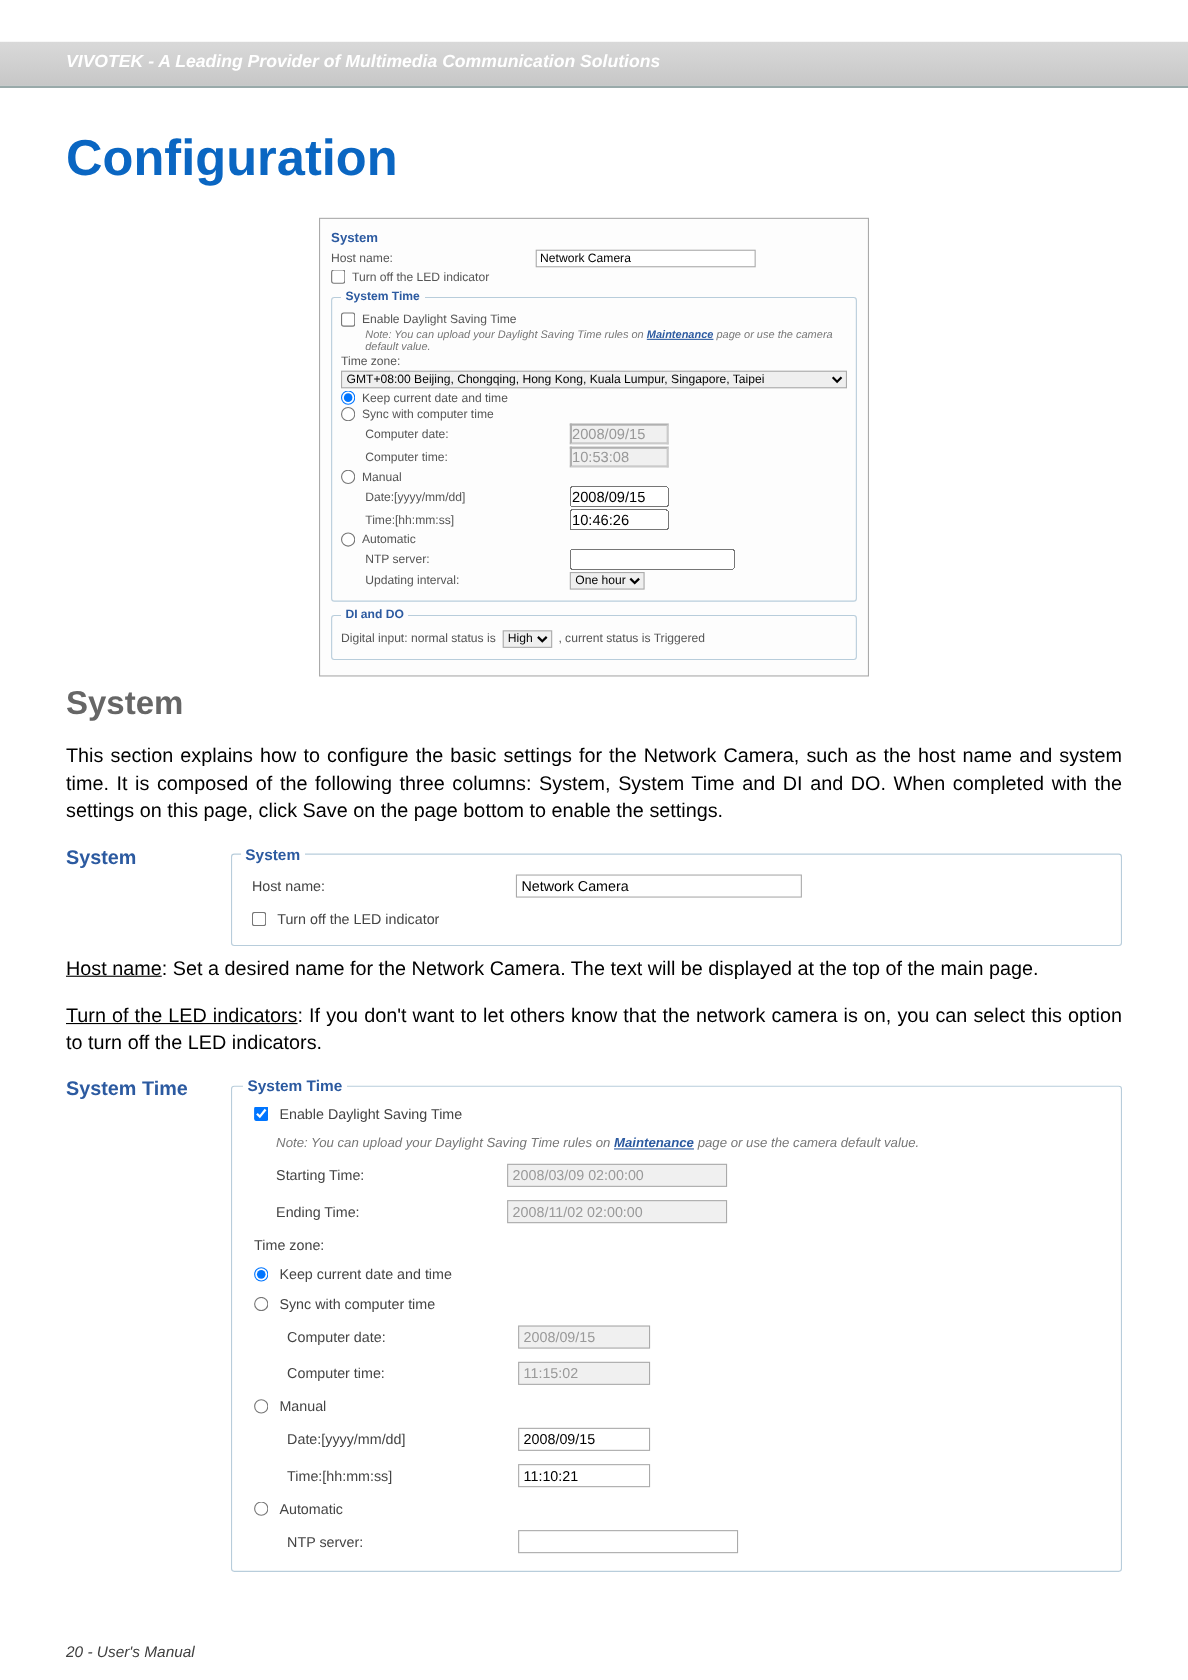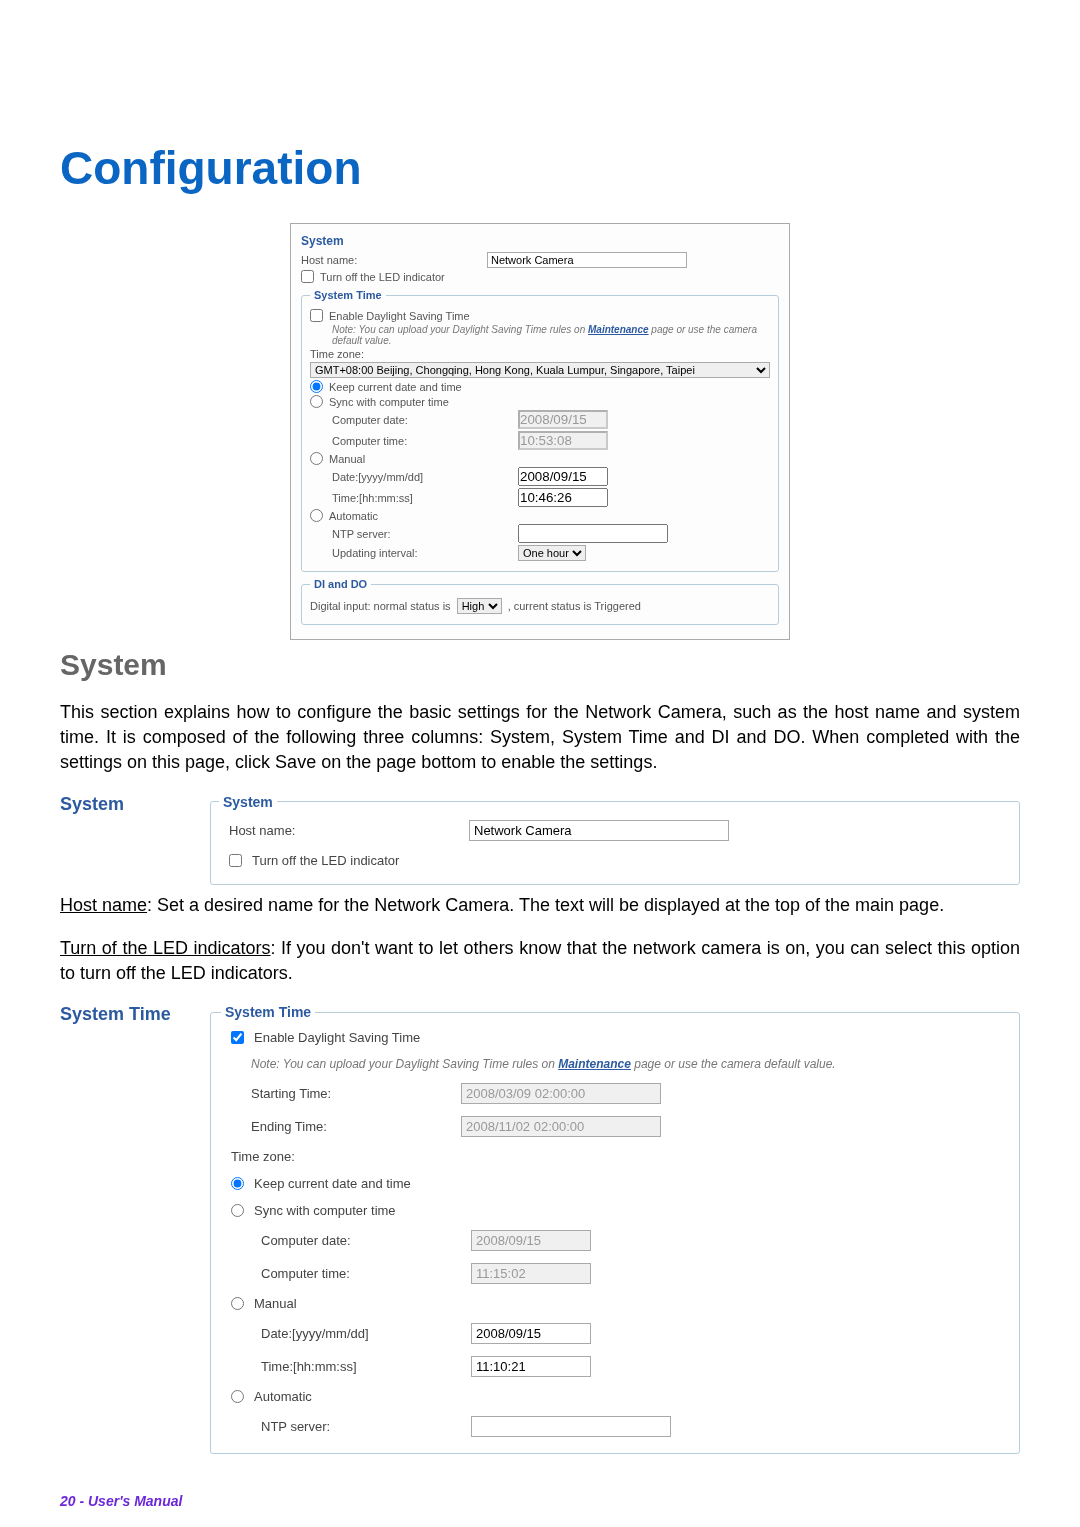--- a/index.html
+++ b/index.html
@@ -1,21 +1,21 @@
 <!DOCTYPE html>
 <html><head>
 <meta charset="utf-8">
 <style>
   * { box-sizing: border-box; margin: 0; padding: 0; }
   html, body { width: 1080px; font-family: Arial, Helvetica, sans-serif; background: #fff; color: #000; }
   .page { width: 1080px; height: 1527px; position: relative; padding: 38px 60px 0 60px; }
   .header-band { position: absolute; left: 0; right: 0; top: 38px; height: 42px; background: linear-gradient(#d9d9d9, #c7c7c7); border-bottom: 2px solid #9aa; }
   .header-band .ht { position: absolute; left: 60px; top: 10px; color: #fff; font-style: italic; font-weight: bold; font-size: 16px; }
   .content { position: relative; padding-top: 78px; }
-  h1.title { color: #0a66c2; font-weight: bold; font-size: 46px; margin-bottom: 28px; font-family: Arial, sans-serif; margin-top: 25px; }
+  h1.title { color: #0a66c2; font-weight: bold; font-size: 46px; margin-bottom: 28px; font-family: Arial, sans-serif; }
   p.intro { font-size: 18px; line-height: 1.4; text-align: justify; margin-bottom: 10px; }
   .shot-wrap { display: flex; justify-content: center; margin: 4px 0 8px 0; }
   .shot1 { width: 500px; border: 1px solid #aaa; background: #fdfdfd; font-size: 11px; color: #555; padding: 6px 10px 8px 10px; }
   .shot1 .st { color: #2c5aa0; font-weight: bold; font-size: 12px; margin: 4px 0; }
   .shot1 fieldset { border: 1px solid #b8cddb; border-radius: 3px; padding: 6px 8px 8px 8px; margin: 6px 0; }
   .shot1 legend { color: #2c5aa0; font-weight: bold; padding: 0 4px; font-size: 11px; }
   .row { display: flex; align-items: center; gap: 6px; margin: 2px 0; }
   .lbl { flex: 0 0 180px; }
   .val input[type=text] { font-size: 11px; padding: 1px 3px; border: 1px solid #aaa; background: #fff; }
   .dis { background: #f0f0f0 !important; color: #999; }
@@ -24,31 +24,34 @@
   .note { font-style: italic; font-size: 10px; color: #777; padding-left: 22px; }
   .note a { color: #2c5aa0; font-weight: bold; font-style: italic; text-decoration: underline; }
   h2.sys { color: #666; font-size: 30px; font-weight: bold; margin: 6px 0 18px 0; }
   p.body { font-size: 18px; line-height: 1.4; text-align: justify; margin-bottom: 18px; }
   .sub { color: #2c5aa0; font-weight: bold; font-size: 18px; }
   .syspanel-wrap { display:flex; align-items:flex-start; gap:20px; margin-bottom:8px; }
   .panel { border: 1px solid #b8cddb; border-radius: 3px; background: #fff; font-size: 13px; color: #444; }
   .panel .pr { display:flex; align-items:center; padding: 6px 10px; gap: 10px; }
   .panel input[type=text] { font-size: 13px; padding: 2px 4px; border: 1px solid #aaa; }
   .und { text-decoration: underline; }
-  .footer { position: absolute; left: 60px; bottom: 18px; color: #6d28d9; font-style: italic; font-size: 14px; font-weight: bold; }
+  .footer { position: absolute; left: 60px; bottom: 18px; color: #404040; font-style: italic; font-size: 14px; }
   .wide { width: 100%; }
   .chk { width: 13px; height: 13px; }
   .rad { width: 13px; height: 13px; }
   .savebtn { font-size: 11px; padding: 1px 8px; border: 1px solid #999; background: #eee; border-radius: 2px; }
   .stlegend { color:#2c5aa0; font-weight:bold; font-size:14px; padding:0 4px; }
 </style>
 </head>
 <body>
 
 <div class="page">
+  <div class="header-band">
+    <div class="ht">VIVOTEK - A Leading Provider of Multimedia Communication Solutions</div>
+  </div>
 
   <div class="content">
     <h1 class="title">Configuration</h1>
 
     <div class="shot-wrap">
       <div class="shot1">
         <div class="st">System</div>
         <div class="row">
           <span class="lbl">Host name:</span>
           <span class="val"><input type="text" style="width: 200px;" value="Network Camera"></span>

